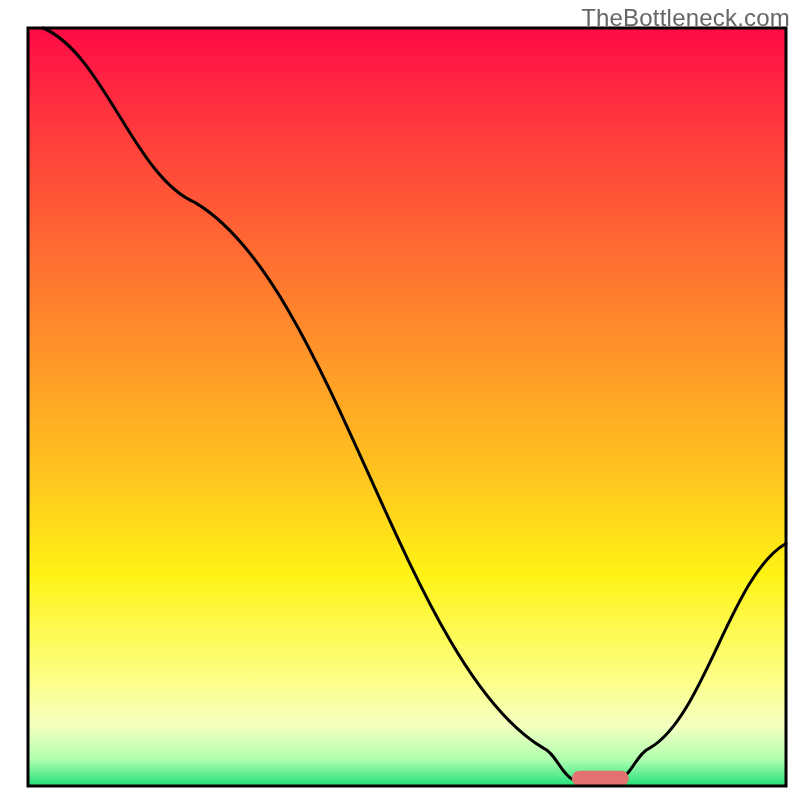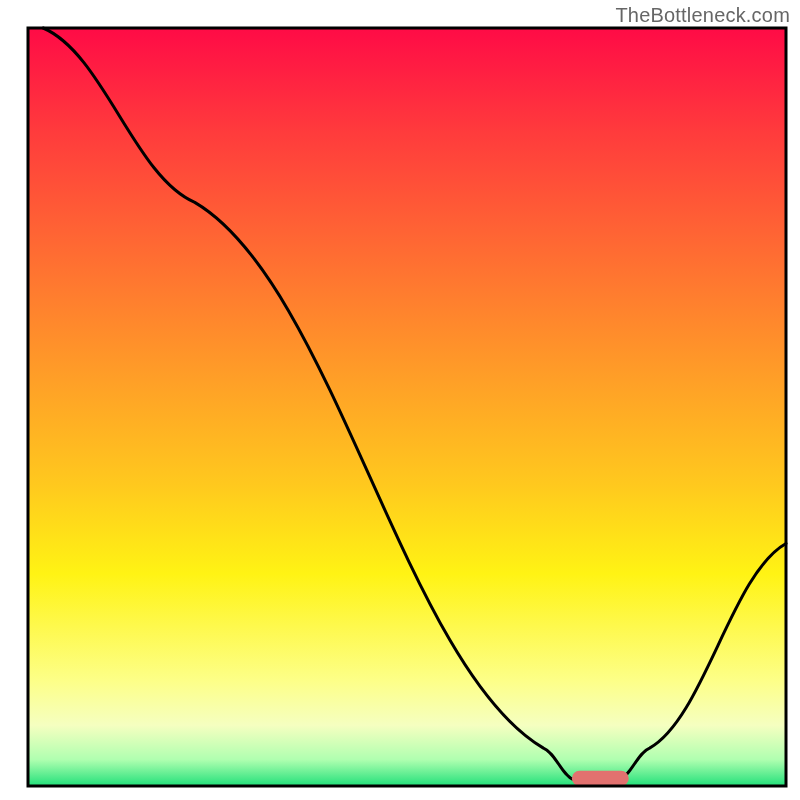--- a/index.html
+++ b/index.html
@@ -14,21 +14,21 @@
   .container {
     position: relative;
     width: 800px;
     height: 800px;
   }
   .watermark {
     position: absolute;
     top: 4px;
     right: 10px;
     color: #666666;
-    font-size: 20px;
+    font-size: 24px;
     font-weight: 400;
     z-index: 20;
     letter-spacing: 0.2px;
   }
   svg {
     position: absolute;
     top: 0;
     left: 0;
   }
 </style>

